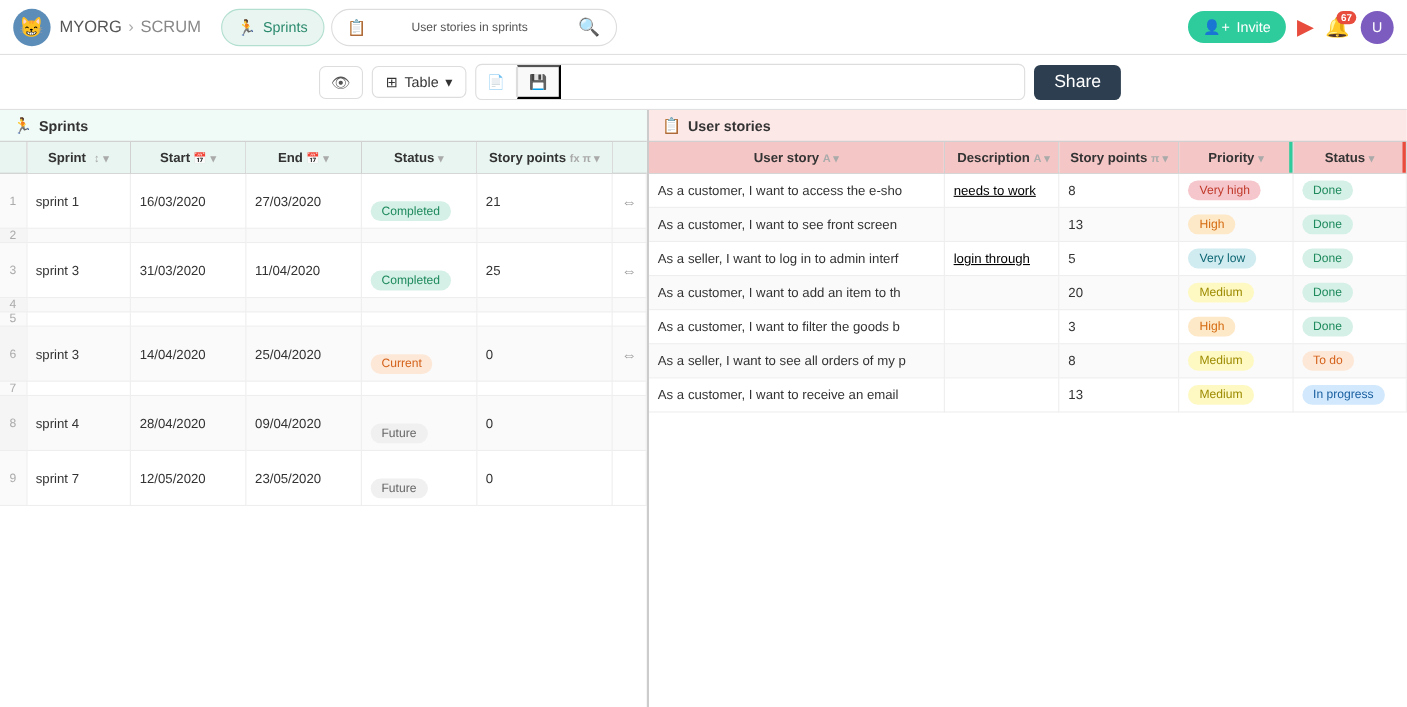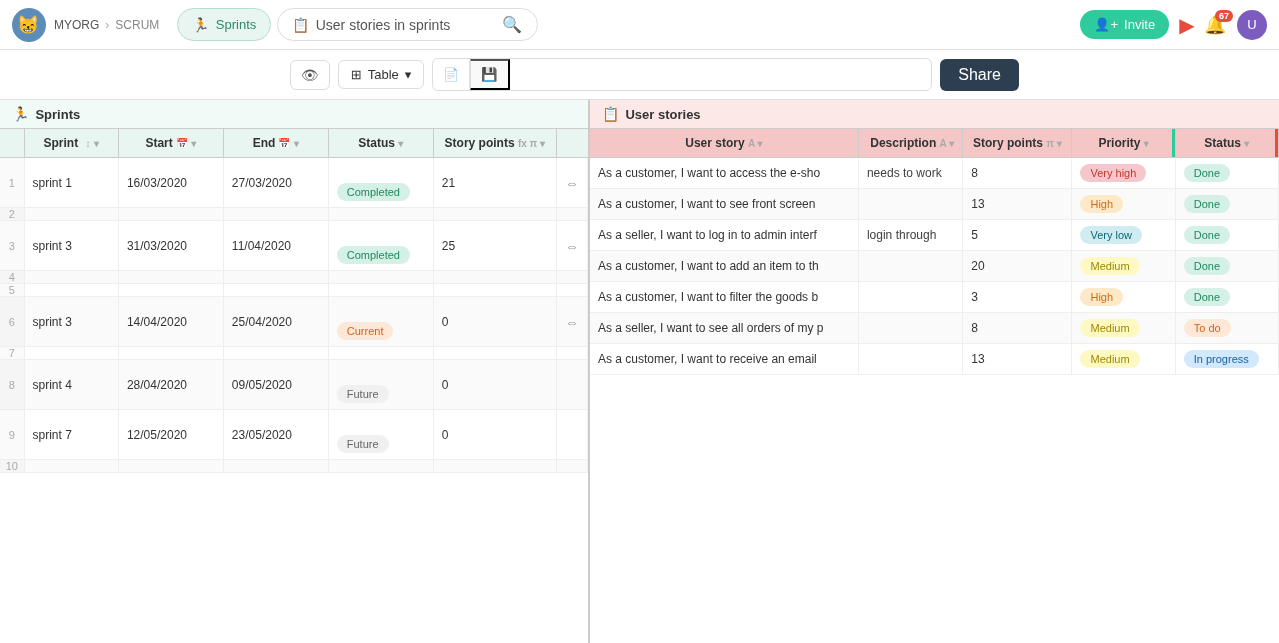--- a/index.html
+++ b/index.html
@@ -7,33 +7,33 @@
 
     
     .top-nav {
       display: flex; align-items: center; height: 50px; padding: 0 12px;
       border-bottom: 1px solid #e0e0e0; gap: 8px;
     }
     .avatar {
       width: 34px; height: 34px; border-radius: 50%; background: #5c8db8;
       display: flex; align-items: center; justify-content: center; color: white; font-size: 18px; flex-shrink: 0;
     }
-    .breadcrumb { display: flex; align-items: center; gap: 6px; color: #555; font-size: 12px; }
+    .breadcrumb { display: flex; align-items: center; gap: 6px; color: #555; font-size: 15px; }
     .breadcrumb .org { color: #555; }
     .breadcrumb .sep { color: #aaa; }
     .breadcrumb .project { color: #888; }
     .tab-bar { display: flex; gap: 6px; margin-left: 10px; }
     .tab {
       display: flex; align-items: center; gap: 6px; padding: 6px 14px;
       border-radius: 20px; cursor: pointer; font-size: 13px; font-weight: 500;
     }
     .tab.active { background: #e8f5f0; color: #2b8a6e; border: 1px solid #b2dfcf; }
     .tab-icon { font-size: 14px; }
     .search-tab { display: flex; align-items: center; gap: 6px; padding: 6px 14px; border: 1px solid #ddd; border-radius: 20px; min-width: 260px; }
-    .search-tab input { border: none; outline: none; font-size: 14px; color: #555; width: 100%; }
+    .search-tab input { border: none; outline: none; font-size: 11px; color: #555; width: 100%; margin-left: 35px; }
     .search-btn { margin-left: auto; background: none; border: none; cursor: pointer; color: #777; font-size: 16px; }
     .nav-right { margin-left: auto; display: flex; align-items: center; gap: 10px; }
     .invite-btn {
       display: flex; align-items: center; gap: 6px; background: #2ecc9c; color: white;
       border: none; padding: 7px 14px; border-radius: 20px; cursor: pointer; font-size: 13px;
     }
     .yt-btn { background: none; border: none; cursor: pointer; color: #e74c3c; font-size: 20px; }
     .notif-btn { background: none; border: none; cursor: pointer; position: relative; font-size: 18px; color: #555; }
     .notif-badge {
       position: absolute; top: -4px; right: -6px; background: #e74c3c; color: white;
@@ -109,21 +109,21 @@
     .status-inprogress { background: #d1e8fd; color: #1a60a0; }
 
     .expand-icon { color: #999; cursor: pointer; font-size: 14px; }
 
     
     .stories-section { flex: 1; min-width: 680px; }
     .stories-header { background: #fde8e8; }
     .stories-col-header { background: #f5c6c6; }
 
     .story-text { max-width: 260px; overflow: hidden; text-overflow: ellipsis; white-space: nowrap; }
-    .desc-text { max-width: 100px; overflow: hidden; text-overflow: ellipsis; white-space: nowrap; color: #404040; }
+    .desc-text { max-width: 100px; overflow: hidden; text-overflow: ellipsis; white-space: nowrap; color: #000000; text-decoration: underline; }
   </style>
 </head>
 <body>
 
 <div class="top-nav">
   <div class="avatar">😸</div>
   <div class="breadcrumb">
     <span class="org">MYORG</span>
     <span class="sep">›</span>
     <span class="project">SCRUM</span>
@@ -247,41 +247,32 @@
     <td></td>
     <td></td>
     <td></td>
     <td></td>
     <td></td>
   </tr>
           <tr>
     <td class="row-num">8</td>
     <td style="font-weight:500">sprint 4</td>
     <td>28/04/2020</td>
-    <td>09/05/2020</td>
+    <td>09/04/2020</td>
     <td><span class="badge badge-future">Future</span></td>
     <td>0</td>
     <td></td>
   </tr>
           <tr>
     <td class="row-num">9</td>
     <td style="font-weight:500">sprint 7</td>
     <td>12/05/2020</td>
     <td>23/05/2020</td>
     <td><span class="badge badge-future">Future</span></td>
     <td>0</td>
-    <td></td>
-  </tr>
-          <tr>
-    <td class="row-num">10</td>
-    <td style="font-weight:400"></td>
-    <td></td>
-    <td></td>
-    <td></td>
-    <td></td>
     <td></td>
   </tr>
         </tbody>
     </table>
   </div>
 
   <div class="stories-section">
     <div class="section-header stories-header" style="background:#fde8e8;">
       <span class="section-icon">📋</span>
       <span>User stories</span>

